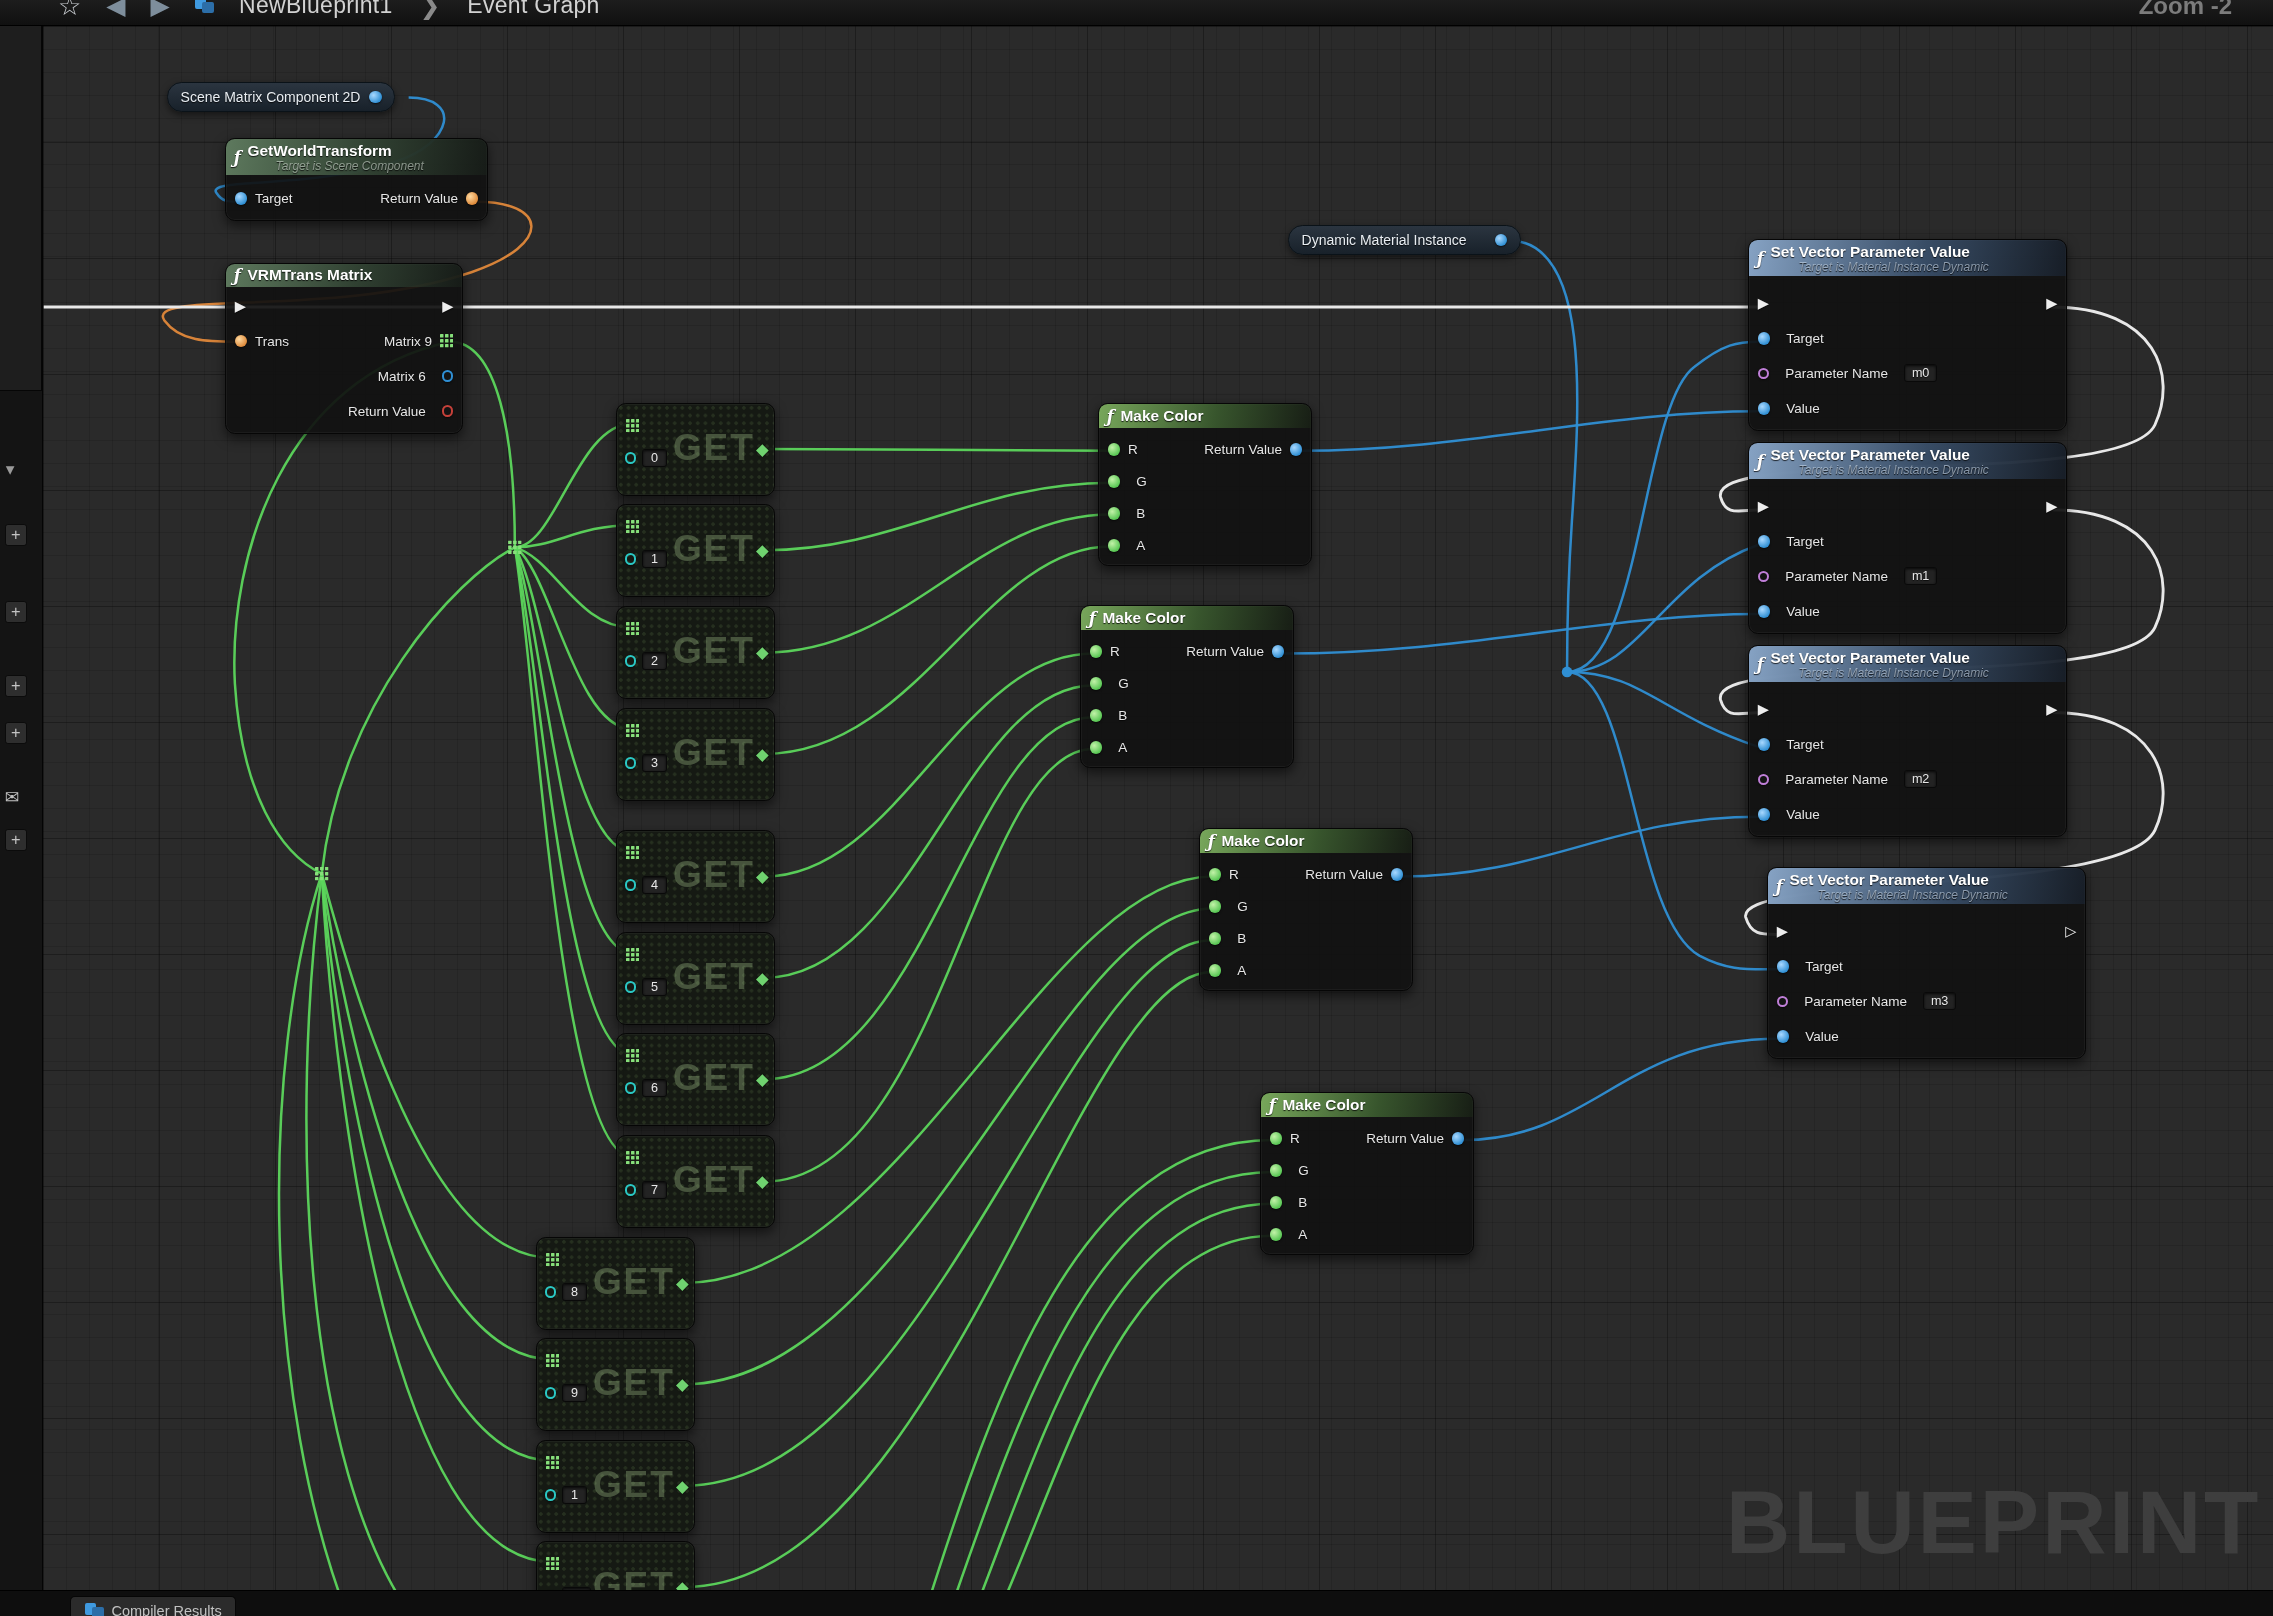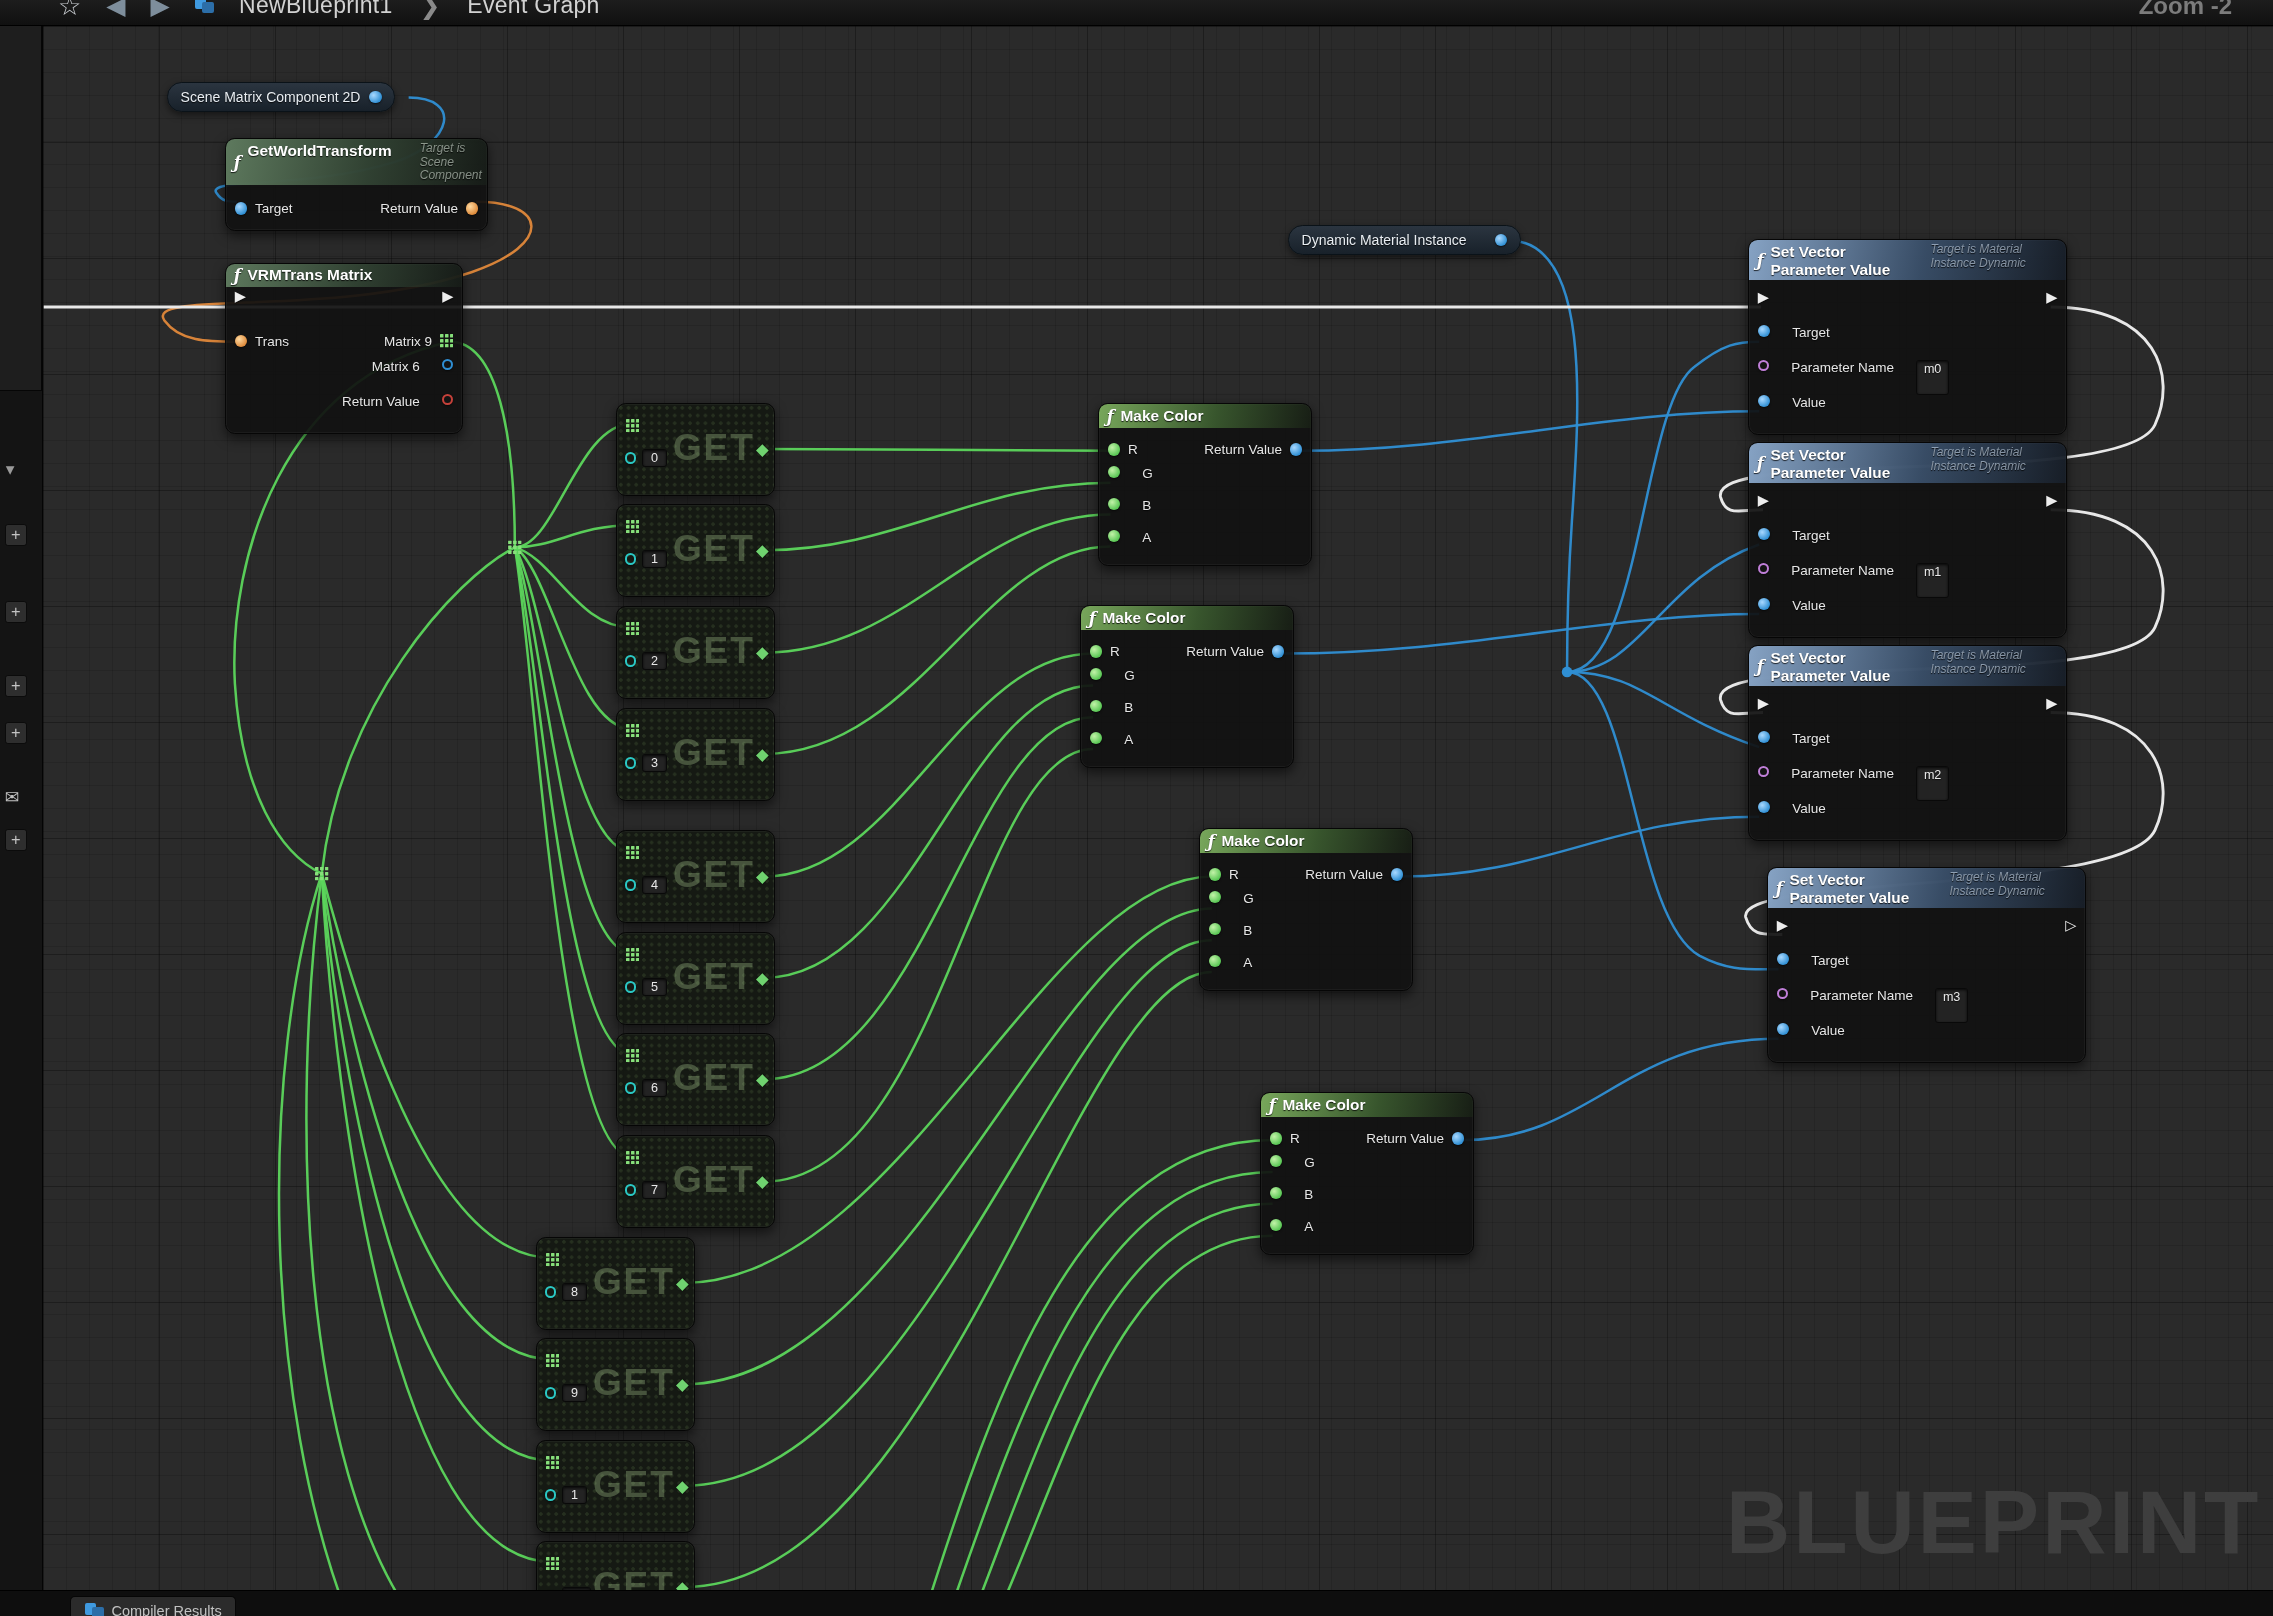--- a/index.html
+++ b/index.html
@@ -45,32 +45,32 @@
   svg.wires{position:absolute;left:0;top:0;z-index:1;pointer-events:none;}
   svg.wires path{fill:none;}
   g.w-exec path{stroke-width:3px;}
   g.w-data path{stroke-width:2.6px;opacity:.95;}
 
   
   .node{position:absolute;z-index:2;background:rgba(17,17,17,.93);border:1px solid #060606;border-radius:9.7px;
     box-shadow:0 4.8px 11.6px rgba(0,0,0,.55), inset 0 0 0 1px rgba(255,255,255,.04);color:#e3e3e3;}
   .nheader{display:flex;align-items:center;gap:6.8px;padding:2.9px 9.7px 1.9px 7.7px;border-radius:8.7px 8.7px 0 0;
     text-shadow:0 1px 1px rgba(0,0,0,.8);}
-  .nheader .tcol{display:flex;line-height:1.15;}
+  .nheader .tcol{display:flex;flex-direction:column;line-height:1.15;}
   .ntitle{font-size:15.4px;font-weight:bold;color:#fff;}
   .nsub{font-size:12px;font-style:italic;color:rgba(225,238,225,.55);margin-left:28px;}
   .hdr-green{background:linear-gradient(100deg, rgba(125,175,95,.95), rgba(66,104,52,.78) 55%, rgba(30,46,24,.40));}
   .hdr-green2{background:linear-gradient(100deg, rgba(100,130,100,.92), rgba(58,80,60,.75) 55%, rgba(28,40,30,.40));}
   .hdr-blue{background:linear-gradient(100deg, rgba(140,170,205,.95), rgba(66,92,124,.78) 55%, rgba(28,42,62,.45));
     color:#eef4fb;}
   .hdr-blue .nsub{color:rgba(205,222,240,.6);}
   .fn{font-family:"DejaVu Serif",serif;font-style:italic;font-weight:bold;font-size:16.4px;color:#fff;}
 
   .nbody{padding-top:5.8px;padding-bottom:3.9px;}
-  .prow{display:flex;gap:22px;height:35px;padding:0 8.7px;font-size:13.5px;color:#e6e6e6;
+  .prow{display:flex;align-items:center;gap:16px;height:35px;padding:0 8.7px;font-size:13.5px;color:#e6e6e6;
     text-shadow:0 1px 1px rgba(0,0,0,.7);}
   .prow.split{justify-content:space-between;}
   .prow.right{justify-content:flex-end;}
   .pgroup{display:flex;align-items:center;gap:7.7px;}
   .mc .prow{height:32px;}
 
   .pin{width:12.6px;height:12.6px;border-radius:50%;flex:none;box-shadow:0 1px 1.9px rgba(0,0,0,.6);}
   .pin.blue{background:radial-gradient(circle at 35% 35%, #a8d8ff, #2f8fd4 72%);}
   .pin.green{background:radial-gradient(circle at 35% 35%, #c2f2a8, #57c653 72%);}
   .pin.orange{background:radial-gradient(circle at 35% 35%, #ffd9a0, #de8a3a 72%);}

